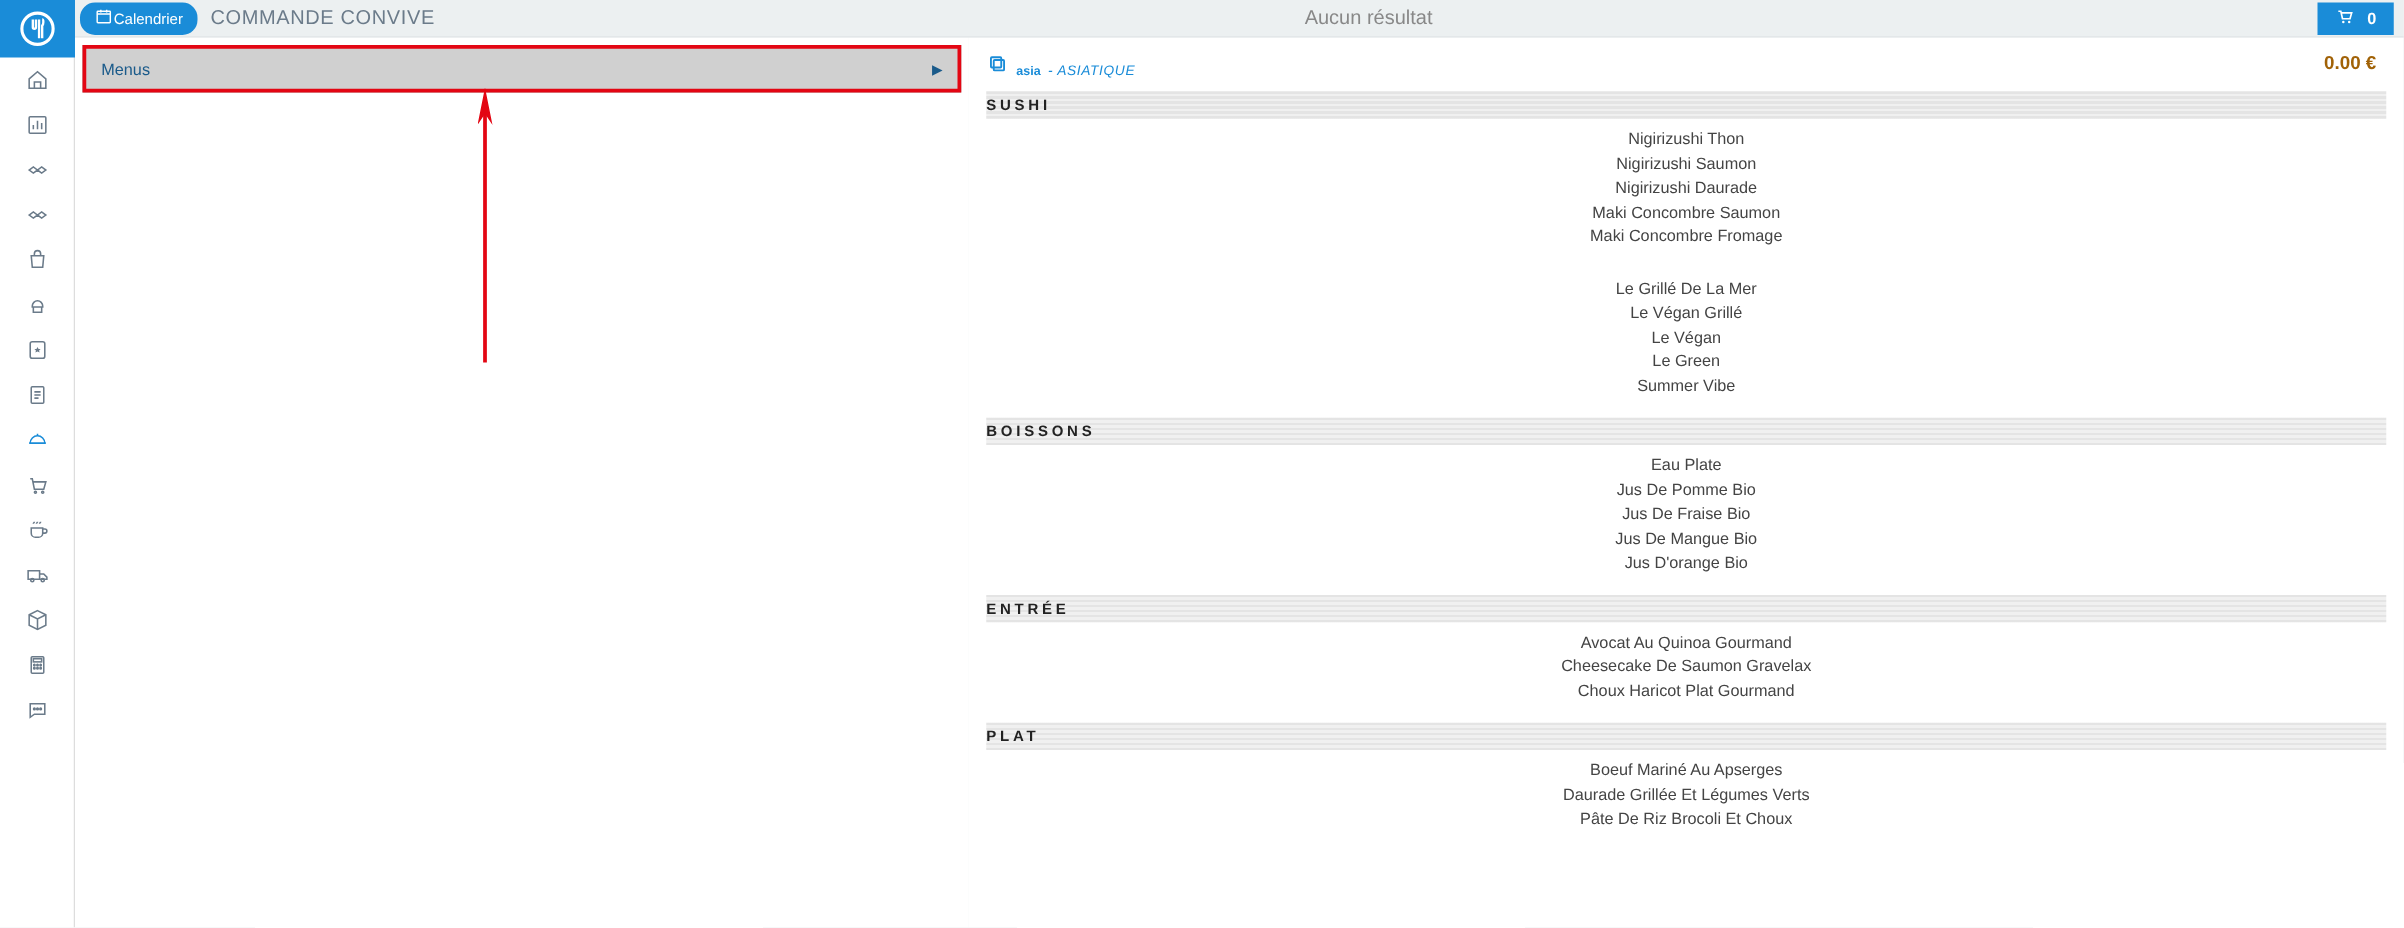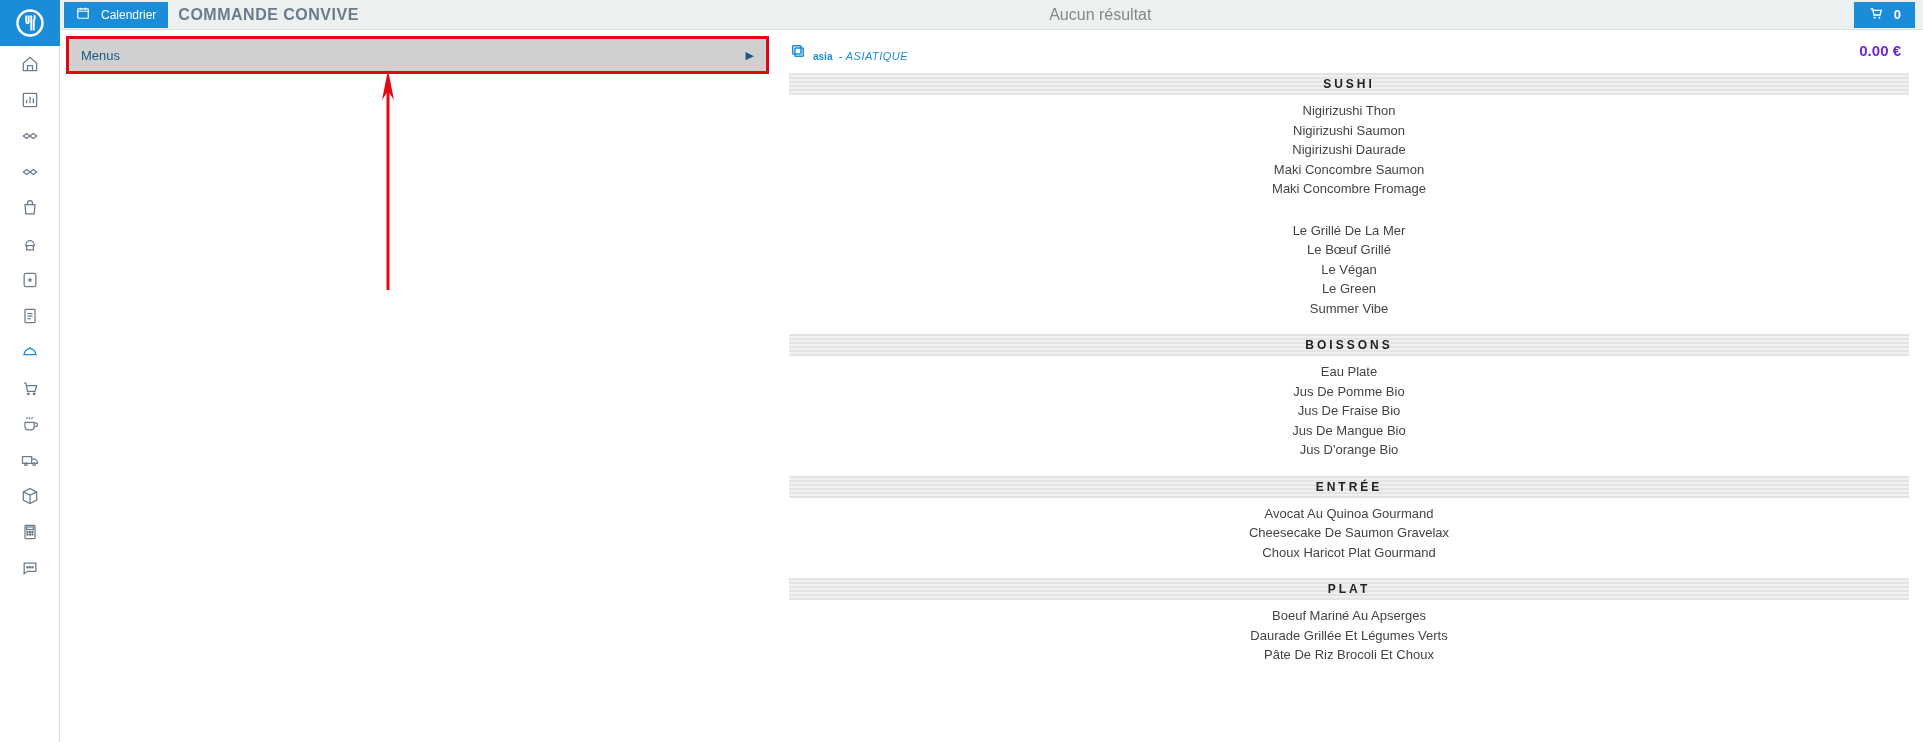--- a/index.html
+++ b/index.html
@@ -41,25 +41,26 @@
     height: 30px;
     background: #ecf0f1;
     border-bottom: 1px solid #dfe3e6;
     display: flex; align-items: center;
     padding: 0 8px 0 4px;
   }
   .cal-btn {
     background: #1a8cd8; color: #fff;
     height: 26px; display: flex; align-items: center;
     padding: 0 12px; font-size: 12px; cursor: pointer;
-    gap: 11px;
+    gap: 1px;
+    border-radius: 12px;
   }
   .cal-btn svg { width: 14px; height: 14px; fill:#fff; }
   .page-title {
-    margin-left: 10px; color: #6b7b8a; font-size: 16px; letter-spacing: .5px; font-weight: bold;
+    margin-left: 10px; color: #6b7b8a; font-size: 16px; letter-spacing: .5px;
   }
   .top-spacer { flex: 1; }
   .no-result { color: #888; font-size: 16px; }
   .cart-btn {
     background: #1a8cd8; color:#fff;
     height: 26px; display:flex; align-items:center; gap:10px;
     padding: 0 14px; margin-left: 12px; cursor:pointer;
     font-weight: bold;
   }
   .cart-btn svg { width:16px; height:16px; fill:#fff; }
@@ -102,32 +103,31 @@
   }
   .menu-header {
     display:flex; align-items:baseline; gap:6px;
     padding: 4px 0 10px 0;
   }
   .menu-header .copy-icon svg { width:18px; height:18px; stroke:#1a8cd8; fill:none; stroke-width:2; }
   .menu-name { color:#1a8cd8; font-weight:bold; font-size:10px; }
   .menu-sub { color:#1a8cd8; font-size:11px; font-style:italic; letter-spacing:.5px; }
   .menu-price {
     position:absolute; right: 22px; top: 12px;
-    color:#6d28d9; font-weight:bold; font-size:15px;
+    color:#a16207; font-weight:bold; font-size:15px;
   }
   .section {
     margin-bottom: 6px;
   }
   .section-header {
     background: repeating-linear-gradient(
       0deg,
       #e4e4e4 0px, #e4e4e4 2px,
       #f0f0f0 2px, #f0f0f0 4px
     );
-    text-align:center;
     padding: 4px 0;
     font-weight:bold; letter-spacing: 3px; font-size:12px;
     color:#222;
   }
   .section-items {
     text-align:center;
     padding: 6px 0 10px 0;
     color:#444;
     font-size:13px;
     line-height: 1.5;
@@ -316,21 +316,21 @@
                 <div>Nigirizushi Thon</div>
                 <div>Nigirizushi Saumon</div>
                 <div>Nigirizushi Daurade</div>
                 <div>Maki Concombre Saumon</div>
                 <div>Maki Concombre Fromage</div>
               </div>
             </div>
             <div class="section">
               <div class="section-items">
                 <div>Le Grillé De La Mer</div>
-                <div>Le Bœuf Grillé</div>
+                <div>Le Végan Grillé</div>
                 <div>Le Végan</div>
                 <div>Le Green</div>
                 <div>Summer Vibe</div>
               </div>
             </div>
             <div class="section">
               <div class="section-header">BOISSONS</div>
               <div class="section-items">
                 <div>Eau Plate</div>
                 <div>Jus De Pomme Bio</div>

